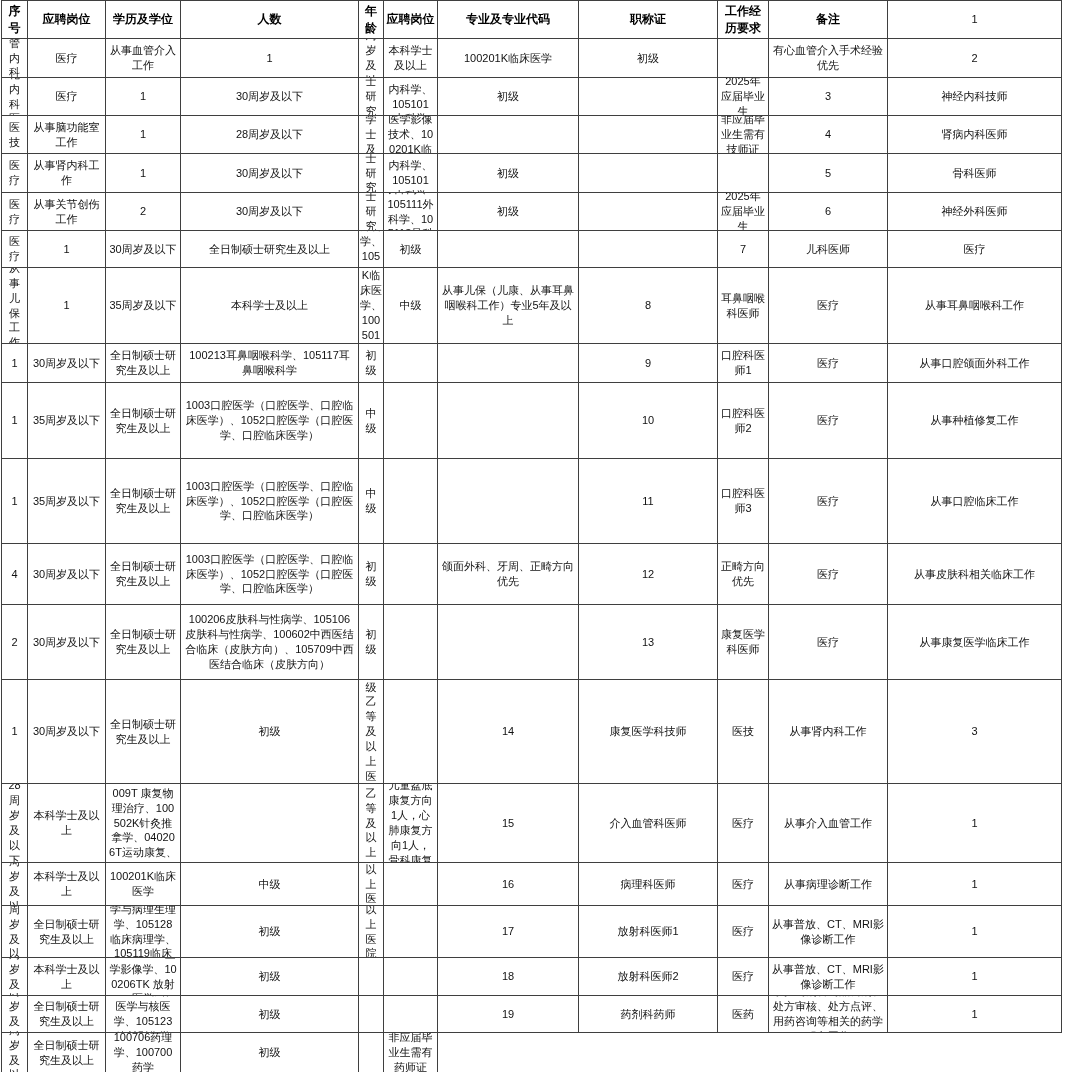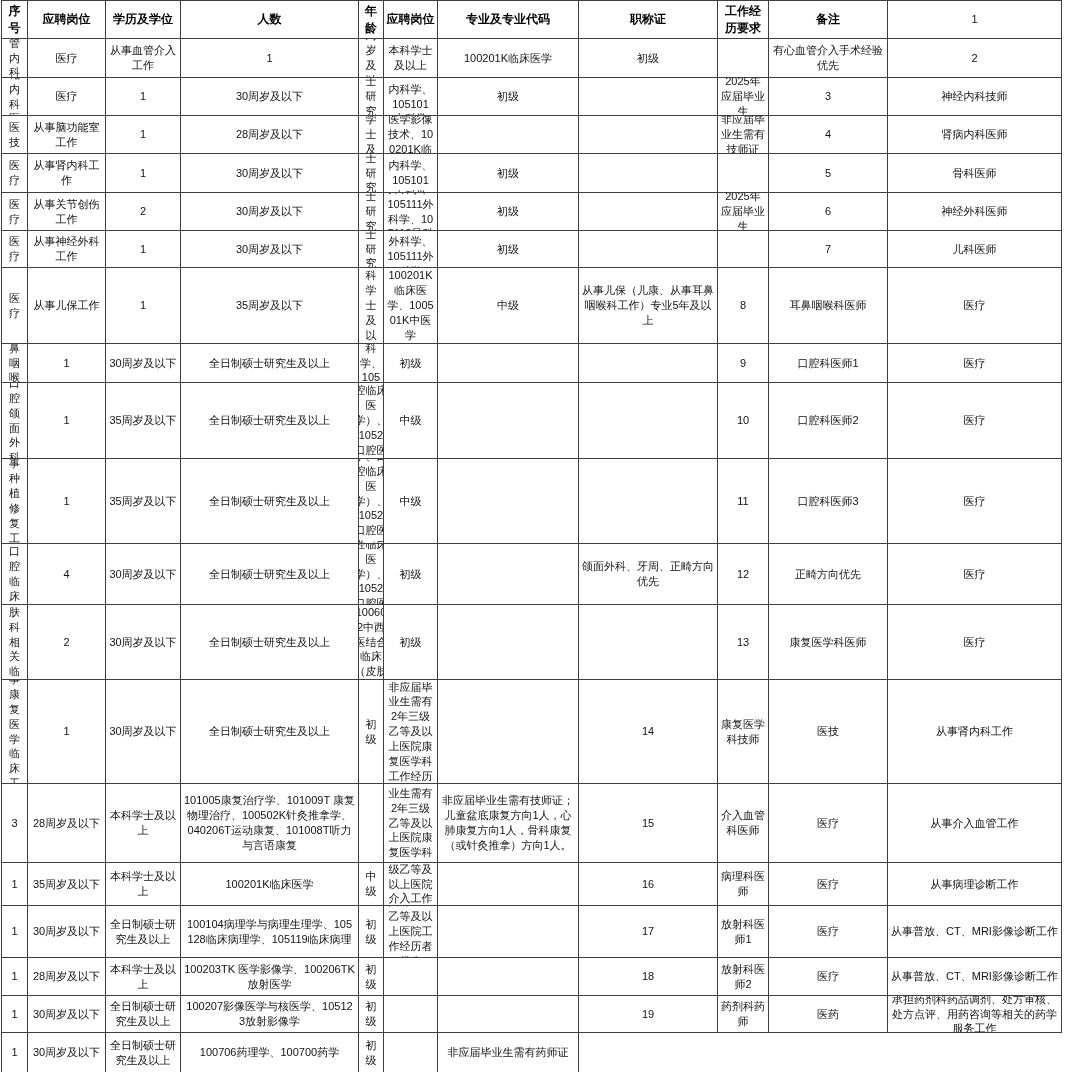--- a/index.html
+++ b/index.html
@@ -112,21 +112,20 @@
       <div class="cell">2</div>
       <div class="cell">30周岁及以下</div>
       <div class="cell">全日制硕士研究生及以上</div>
       <div class="cell">100210外科学、105111外科学、105113骨科学</div>
       <div class="cell">初级</div>
       <div class="cell"></div>
       <div class="cell">2025年应届毕业生</div>
       <div class="cell">6</div>
       <div class="cell">神经外科医师</div>
       <div class="cell">医疗</div>
-      <div class="cell">从事神经外科工作</div>
       <div class="cell">1</div>
       <div class="cell">30周岁及以下</div>
       <div class="cell">全日制硕士研究生及以上</div>
       <div class="cell">100210外科学、105111外科学</div>
       <div class="cell">初级</div>
       <div class="cell"></div>
       <div class="cell"></div>
       <div class="cell">7</div>
       <div class="cell">儿科医师</div>
       <div class="cell">医疗</div>

